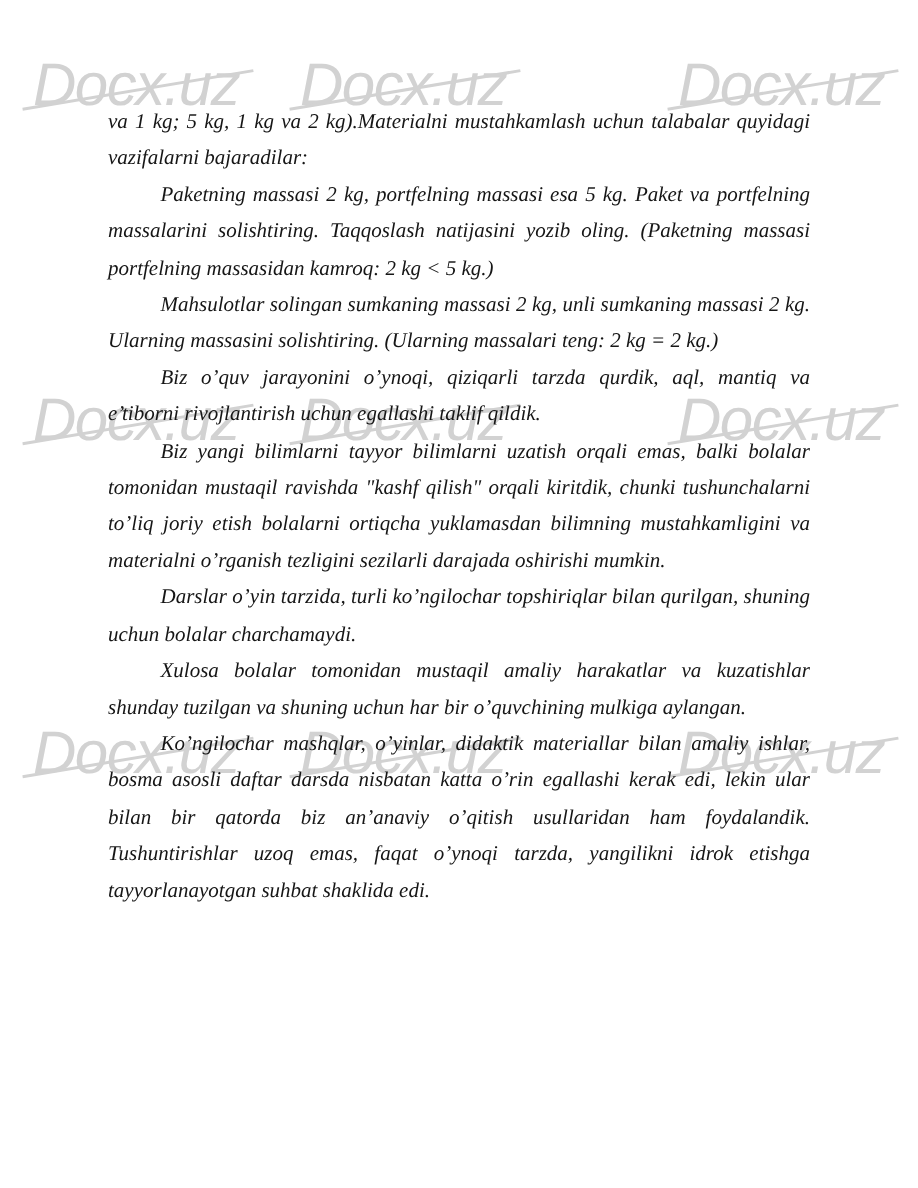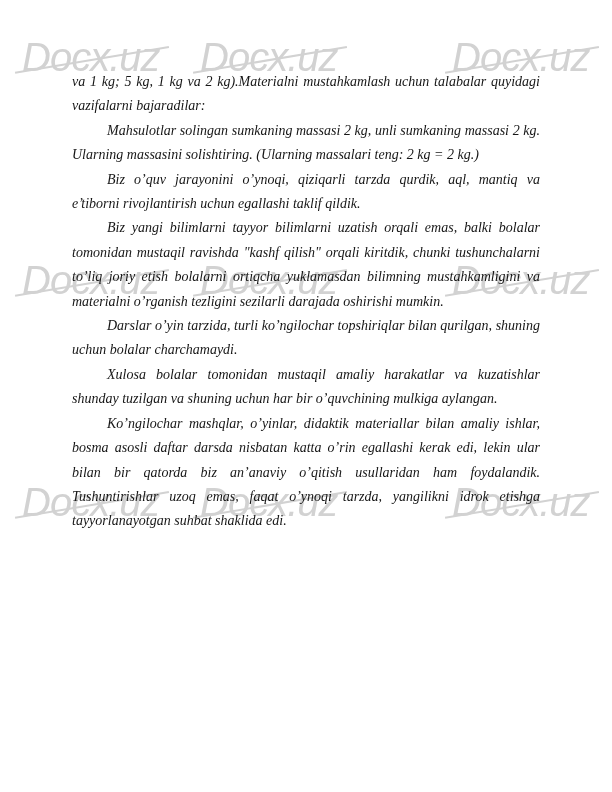--- a/index.html
+++ b/index.html
@@ -106,20 +106,21 @@
     </div>
     <div class="wm-row row4">
       <span class="wm">Docx.uz</span>
       <span class="wm">Docx.uz</span>
       <span class="wm">Docx.uz</span>
     </div>
   </div>
 
   <div class="text-layer">
     <p class="continuation">va 1 kg; 5 kg, 1 kg va 2 kg).Materialni mustahkamlash uchun talabalar quyidagi vazifalarni bajaradilar:</p>
+    <p>Paketning massasi 2 kg, portfelning massasi esa 5 kg. Paket va portfelning massalarini solishtiring. Taqqoslash natijasini yozib oling. (Paketning massasi portfelning massasidan kamroq: 2 kg &lt; 5 kg.)</p>
     <p>Mahsulotlar solingan sumkaning massasi 2 kg, unli sumkaning massasi 2 kg. Ularning massasini solishtiring. (Ularning massalari teng: 2 kg = 2 kg.)</p>
     <p>Biz o’quv jarayonini o’ynoqi, qiziqarli tarzda qurdik, aql, mantiq va e’tiborni rivojlantirish uchun egallashi taklif qildik.</p>
     <p>Biz yangi bilimlarni tayyor bilimlarni uzatish orqali emas, balki bolalar tomonidan mustaqil ravishda "kashf qilish" orqali kiritdik, chunki tushunchalarni to’liq joriy etish bolalarni ortiqcha yuklamasdan bilimning mustahkamligini va materialni o’rganish tezligini sezilarli darajada oshirishi mumkin.</p>
     <p>Darslar o’yin tarzida, turli ko’ngilochar topshiriqlar bilan qurilgan, shuning uchun bolalar charchamaydi.</p>
     <p>Xulosa bolalar tomonidan mustaqil amaliy harakatlar va kuzatishlar shunday tuzilgan va shuning uchun har bir o’quvchining mulkiga aylangan.</p>
     <p>Ko’ngilochar mashqlar, o’yinlar, didaktik materiallar bilan amaliy ishlar, bosma asosli daftar darsda nisbatan katta o’rin egallashi kerak edi, lekin ular bilan bir qatorda biz an’anaviy o’qitish usullaridan ham foydalandik. Tushuntirishlar uzoq emas, faqat o’ynoqi tarzda, yangilikni idrok etishga tayyorlanayotgan suhbat shaklida edi.</p>
   </div>
 
 </div>
 

